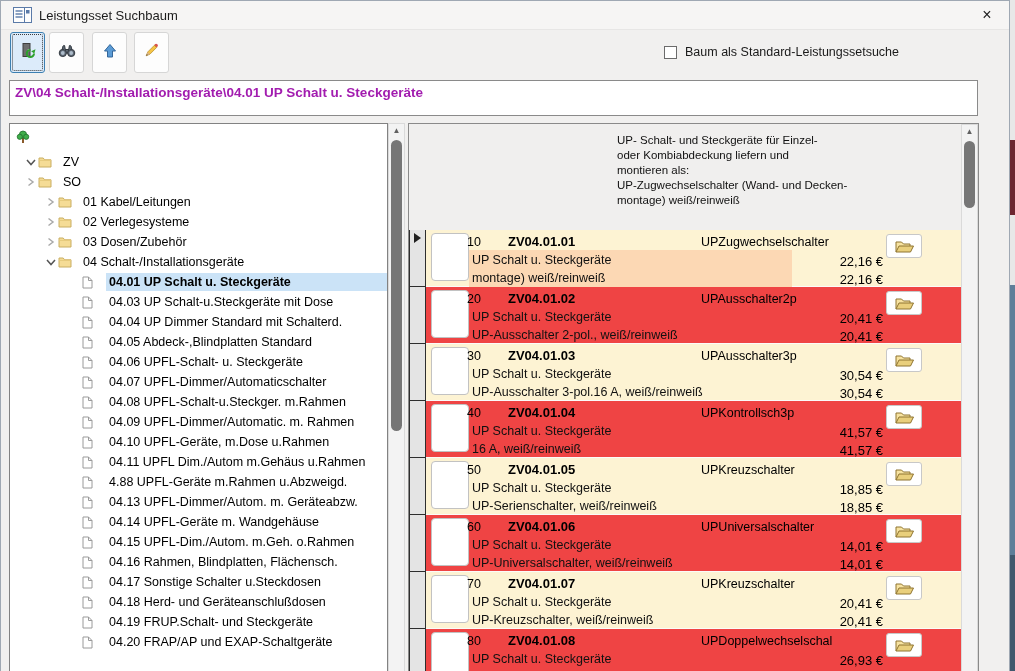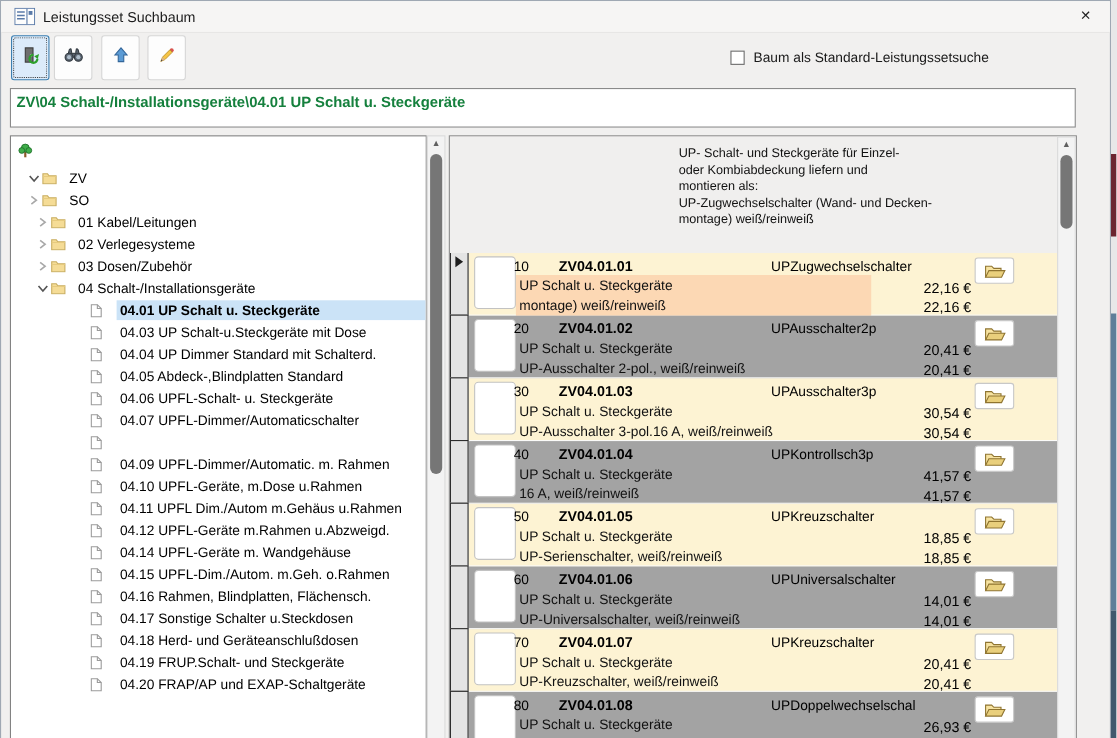--- a/index.html
+++ b/index.html
@@ -40,30 +40,30 @@
   
   .chk-wrap{position:absolute;left:663px;top:44px;display:flex;align-items:center;}
   .chk-box{width:13px;height:13px;background:#fff;border:1px solid #6b6b6b;box-sizing:border-box;}
   .chk-label{margin-left:8px;font-size:12.5px;color:#1a1a1a;}
 
   
   .path-box{position:absolute;left:8px;top:79px;width:969px;height:36px;box-sizing:border-box;
     background:#fff;border:1px solid #8a8a8a;}
   .path-input{position:absolute;left:0;top:0;width:100%;height:22px;border:none;outline:none;
     background:transparent;font-family:"Liberation Sans", sans-serif;
-    font-weight:bold;font-size:13.5px;color:#15803d;padding:4px 5px;box-sizing:border-box;}
+    font-weight:bold;font-size:13.5px;color:#a21caf;padding:4px 5px;box-sizing:border-box;}
 
   
   .tree-panel{position:absolute;left:8px;top:122px;width:379px;height:549px;box-sizing:border-box;
     background:#fff;border:1px solid #828282;overflow:hidden;}
   .tree-root{position:absolute;left:6px;top:6px;width:14px;height:14px;}
   .tree-items{position:absolute;left:0;top:28px;right:0;}
   .trow{height:20px;display:flex;align-items:center;font-size:12.5px;color:#000;cursor:default;box-sizing:border-box;}
   .trow.lvl-0{padding-left:14px;}
-  .trow.lvl-1{padding-left:22px;}
+  .trow.lvl-1{padding-left:34px;}
   .trow.lvl-2{padding-left:58px;}
   .chev{width:13px;height:13px;margin-right:1px;flex:0 0 auto;display:flex;align-items:center;justify-content:center;}
   .chev svg{display:none;}
   .trow.collapsed .chev svg.c-col{display:block;}
   .trow.expanded  .chev svg.c-exp{display:block;}
   .t-ico{flex:0 0 auto;display:flex;align-items:center;}
   .t-ico .i-folder,.t-ico .i-doc{display:none;}
   .trow.t-folder .i-folder{display:block;margin-right:8px;}
   .trow.t-doc    .i-doc{display:block;margin-right:13px;}
   .t-label{flex:1;padding:2px 3px;white-space:nowrap;overflow:hidden;}
@@ -80,21 +80,21 @@
   .detail-panel{position:absolute;left:407px;top:122px;width:571px;height:549px;box-sizing:border-box;
     border:1px solid #8a8a8a;background:#f0efee;overflow:hidden;}
   .detail-header{position:absolute;left:0;top:0;right:17px;height:106px;background:#f0efee;}
   .dh-text{position:absolute;left:208px;top:9px;width:340px;font-size:11.5px;line-height:15px;color:#111;}
   .dh-p2{}
   .vsb-right{right:0;top:0;width:17px;height:549px;position:absolute;left:auto;}
   .vsb-right .sb-thumb{top:16px;height:67px;}
 
   .detail-rows{position:absolute;left:0;top:106px;width:554px;bottom:0;overflow:hidden;}
   .drow{position:relative;width:554px;height:57px;background:#fdf3d3;box-sizing:border-box;border-bottom:1px solid #fbfbf9;}
-  .drow.gold{background:#a3a3a3;}
+  .drow.gold{background:#ef4444;}
   .gutter{position:absolute;left:0;top:-1px;width:17px;height:58px;background:#e4e4e4;
     border:1px solid #2e2e2e;box-sizing:border-box;}
   .marker{position:absolute;left:4px;top:3px;width:0;height:0;display:none;
     border-left:7px solid #1f1f1f;border-top:5px solid transparent;border-bottom:5px solid transparent;}
   .drow.current .marker{display:block;}
   .field-cell{position:absolute;left:22px;top:3px;width:38px;height:48px;background:#fff;
     border:1px solid #c2c2c2;border-radius:4px;box-sizing:border-box;}
   .hl{position:absolute;left:60px;top:20px;width:323px;height:37px;background:#fcd8b4;display:none;}
   .drow.highlight .hl{display:block;}
   .r-num{position:absolute;left:58px;top:5px;width:36px;text-align:left;font-size:12.5px;color:#000;}
@@ -375,20 +375,21 @@
       
       
     </span>
     <span class="t-ico">
 
       <svg class="i-doc" width="11" height="13" viewBox="0 0 11 13">
               <path d="M1 1 h5.5 l3.5 3.5 V12 H1 Z" fill="#fff" stroke="#9a9a9a"></path>
               <path d="M6.5 1 v3.5 H10" fill="none" stroke="#9a9a9a"></path>
             </svg>
     </span>
+    <span class="t-label">04.08 UPFL-Schalt-u.Steckger. m.Rahmen</span>
   </div>
         <div class="trow lvl-2 t-doc">
     <span class="chev">
       
       
     </span>
     <span class="t-ico">
 
       <svg class="i-doc" width="11" height="13" viewBox="0 0 11 13">
               <path d="M1 1 h5.5 l3.5 3.5 V12 H1 Z" fill="#fff" stroke="#9a9a9a"></path>
@@ -430,21 +431,35 @@
       
       
     </span>
     <span class="t-ico">
 
       <svg class="i-doc" width="11" height="13" viewBox="0 0 11 13">
               <path d="M1 1 h5.5 l3.5 3.5 V12 H1 Z" fill="#fff" stroke="#9a9a9a"></path>
               <path d="M6.5 1 v3.5 H10" fill="none" stroke="#9a9a9a"></path>
             </svg>
     </span>
-    <span class="t-label">04.12 UPFL-Geräte m.Rahmen u.Abzweigd.</span>
+    <span class="t-label">4.88 UPFL-Geräte m.Rahmen u.Abzweigd.</span>
+  </div>
+        <div class="trow lvl-2 t-doc">
+    <span class="chev">
+      
+      
+    </span>
+    <span class="t-ico">
+
+      <svg class="i-doc" width="11" height="13" viewBox="0 0 11 13">
+              <path d="M1 1 h5.5 l3.5 3.5 V12 H1 Z" fill="#fff" stroke="#9a9a9a"></path>
+              <path d="M6.5 1 v3.5 H10" fill="none" stroke="#9a9a9a"></path>
+            </svg>
+    </span>
+    <span class="t-label">04.13 UPFL-Dimmer/Autom. m. Geräteabzw.</span>
   </div>
         <div class="trow lvl-2 t-doc">
     <span class="chev">
       
       
     </span>
     <span class="t-ico">
 
       <svg class="i-doc" width="11" height="13" viewBox="0 0 11 13">
               <path d="M1 1 h5.5 l3.5 3.5 V12 H1 Z" fill="#fff" stroke="#9a9a9a"></path>

